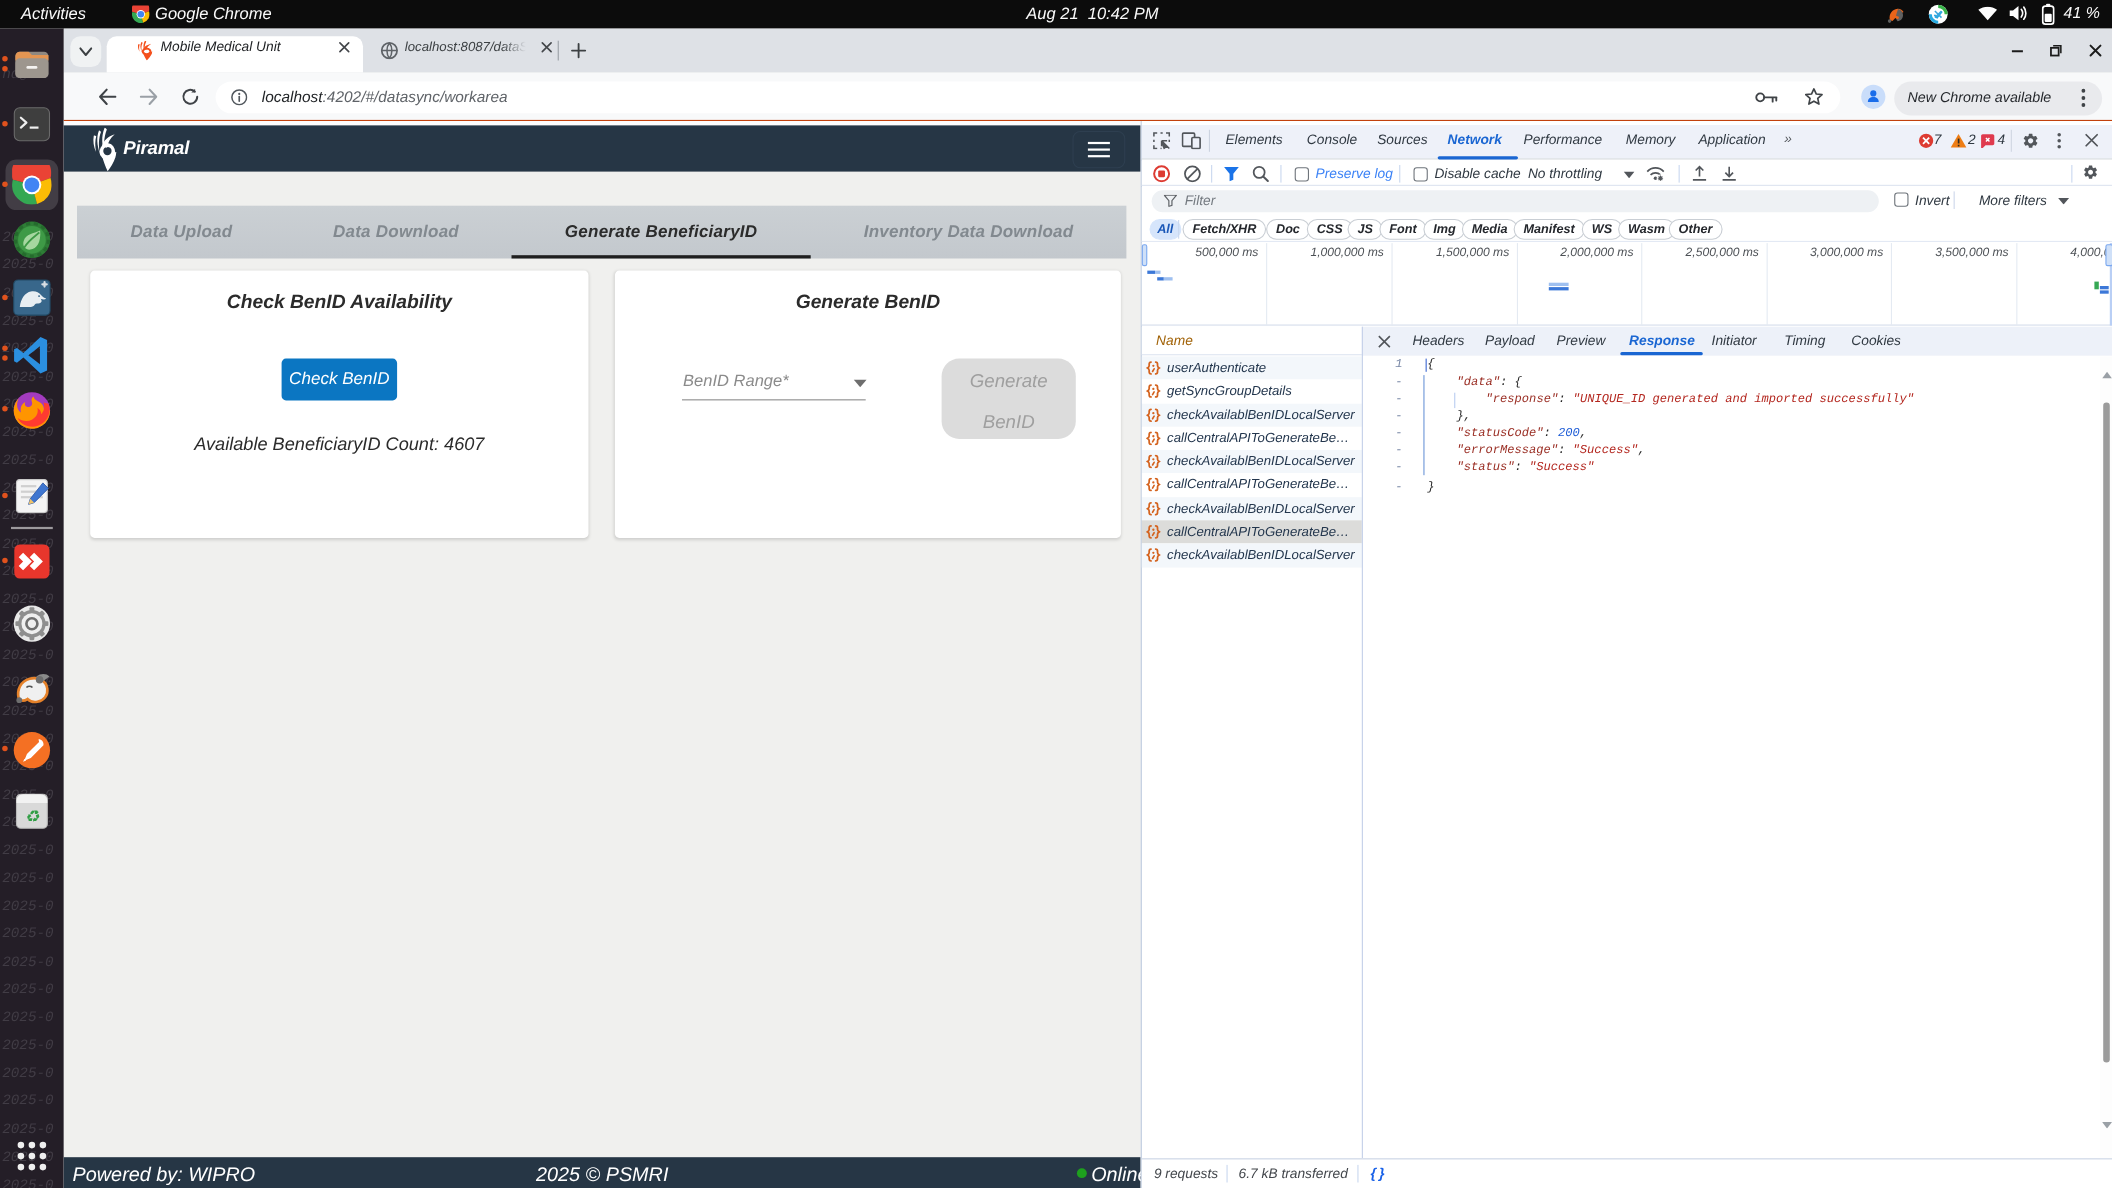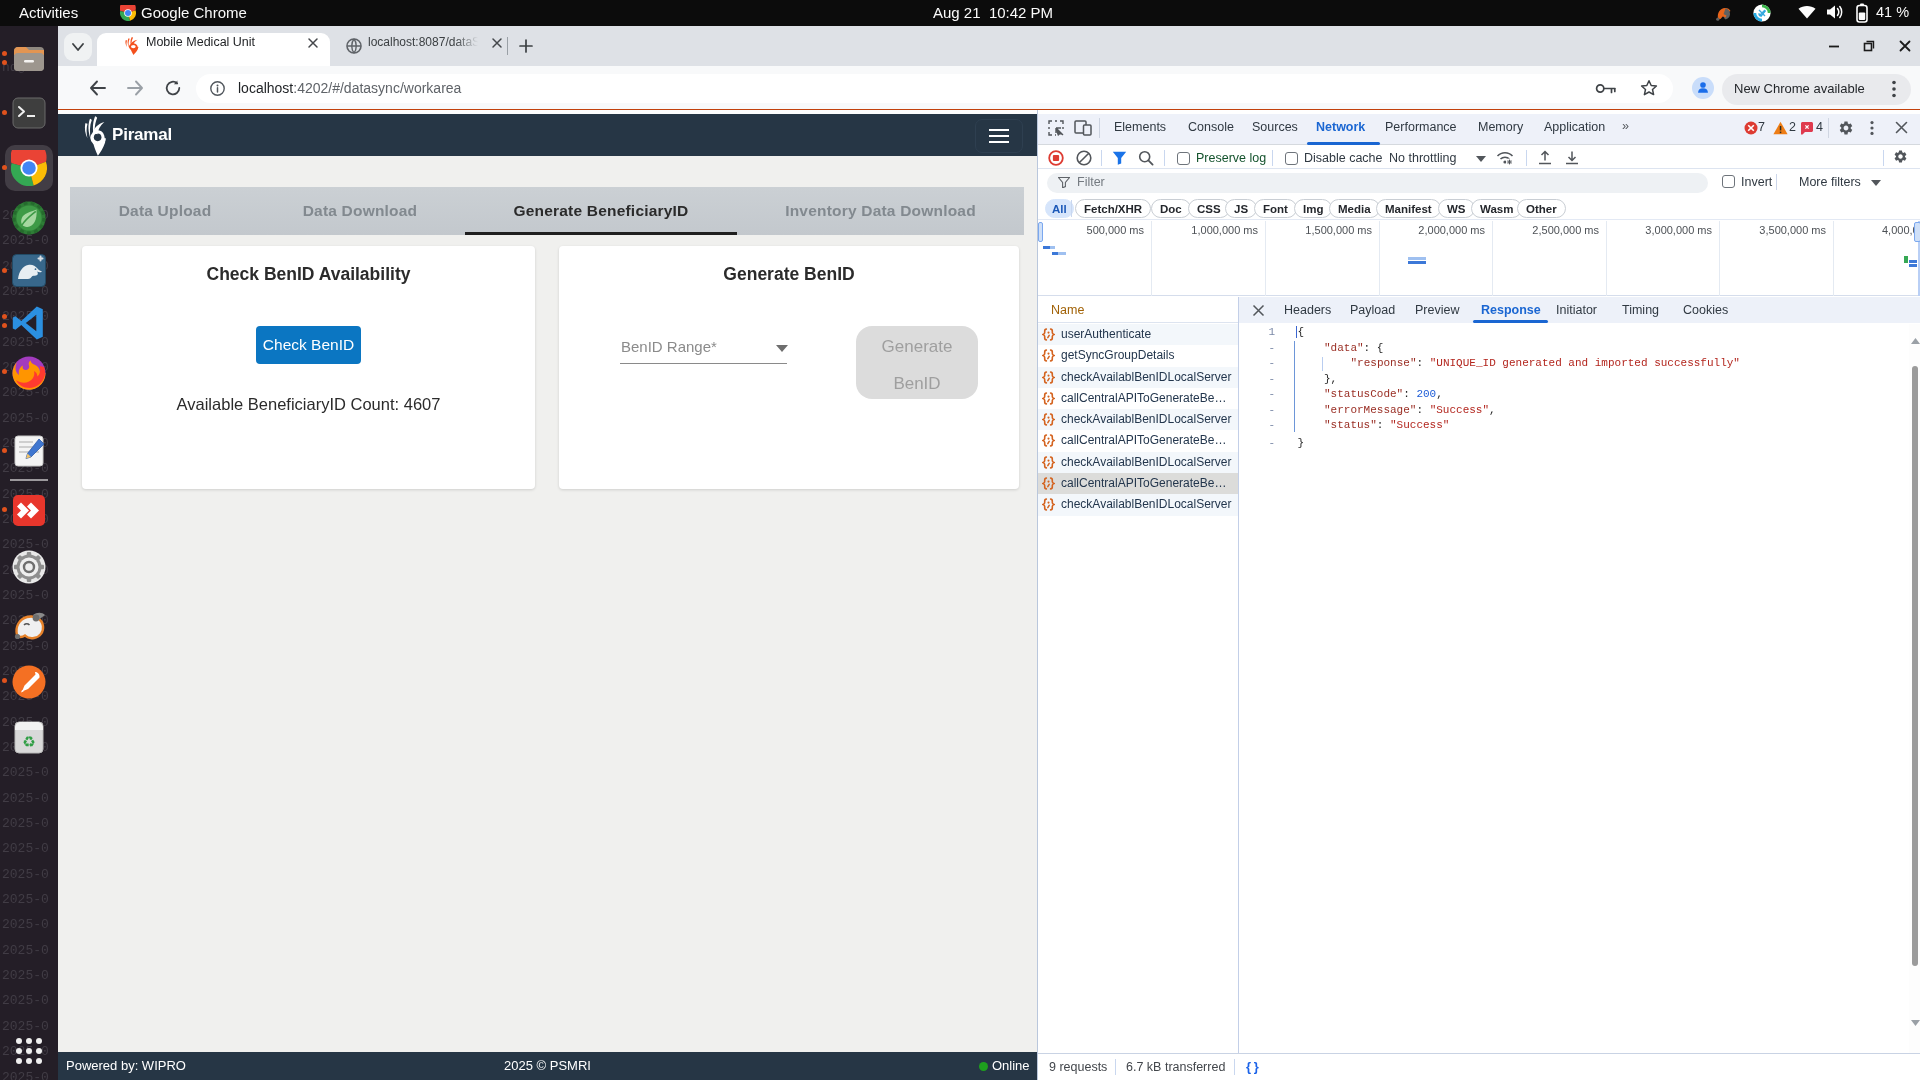--- a/index.html
+++ b/index.html
@@ -1,18 +1,18 @@
 <!DOCTYPE html>
 <html><head>
 <meta charset="utf-8">
 <style>
   * { margin:0; padding:0; box-sizing:border-box; }
   html,body { width:1920px; height:1080px; overflow:hidden; }
   body { font-family:"Liberation Sans", sans-serif; }
-  #screen { position:relative; width:1920px; height:1080px; background:#f1f1ef; overflow:hidden; }
+  #screen { position:relative; width:1920px; height:1080px; background:#f1f1ef; overflow:hidden;font-style:italic; }
   .abs { position:absolute; }
 
   
   #topbar { position:absolute; left:0; top:0; width:1920px; height:26px; background:#0c0c0c; color:#fff; }
   #topbar .t { position:absolute; top:4px; font-size:15px; color:#fafafa; }
 
   
   #dock { position:absolute; left:0; top:26px; width:58px; height:1054px; background:#241e27; overflow:hidden; }
   #dock .ghost { position:absolute; left:2px; color:#413c45; font-size:13px; font-family:"Liberation Mono", monospace; letter-spacing:0; white-space:nowrap; }
   .dkicon { position:absolute; left:11px; width:36px; height:36px; }
@@ -25,21 +25,21 @@
   .tabtitle { position:absolute; top:9px; font-size:12.5px; color:#25282c; white-space:nowrap; }
   .tabx { position:absolute; top:10px; width:14px; height:14px; color:#44474b; }
 
   
   #toolbar { position:absolute; left:58px; top:66px; width:1862px; height:44px; background:#f8f9fa; border-bottom:1px solid #c2410c; }
   #omnibox { position:absolute; left:138px; top:8px; width:1477px; height:29px; background:#fff; border-radius:15px; }
 
   
   #page { position:absolute; left:58px; top:110px; width:979px; height:970px; background:#f0f0ee; }
   #pgheader { position:absolute; left:0; top:4px; width:979px; height:42px; background:#263645; }
-  #pgfooter { position:absolute; left:0; top:942px; width:979px; height:28px; background:#263645; color:#fff; font-size:13px; }
+  #pgfooter { position:absolute; left:0; top:942px; width:979px; height:28px; background:#263645; color:#fff; font-size:18px; }
   #tabbar { position:absolute; left:12px; top:77px; width:954px; height:48px; background:linear-gradient(#cbd0d4,#c3c8cd); }
   .ptab { position:absolute; top:0; height:48px; line-height:48px; text-align:center; font-size:15.5px; font-weight:bold; color:#82898f; letter-spacing:.2px; }
   .card { position:absolute; top:136px; height:243px; background:#fff; border-radius:4px; box-shadow:0 1px 3px rgba(0,0,0,.14); }
 
   
   #devtools { position:absolute; left:1037px; top:110px; width:883px; height:970px; background:#fff; border-left:1px solid #bac7dc; font-size:12.5px; color:#303942; }
   .dtrow { position:absolute; left:0; width:883px; }
   .pill { position:absolute; top:3px; height:19px; line-height:18px; padding:0 8px; border:1px solid #c9ced4; border-radius:11px; color:#24272c; background:#fff; font-weight:bold; font-size:11.5px; }
   .pillon { background:#d6e5fb; border-color:#d6e5fb; color:#1b58b8; font-weight:bold; }
   .gl { position:absolute; top:0; width:1px; height:75px; background:#e4eaf2; }
@@ -479,21 +479,21 @@
       <div class="abs" style="left:63px; top:4px; width:1px; height:16px; background:#c9d7ef;"></div>
       <svg class="abs" style="left:74px; top:5px;" width="15" height="14" viewBox="0 0 15 14">
         <path d="M.8 .8 L14.2 .8 L9.2 7 L9.2 12.4 L5.8 13.8 L5.8 7 Z" fill="#1a73e8"></path>
       </svg>
       <svg class="abs" style="left:100px; top:4px;" width="16" height="16" viewBox="0 0 16 16">
         <circle cx="6.7" cy="6.7" r="5" fill="none" stroke="#52565b" stroke-width="1.6"></circle>
         <path d="M10.4 10.4 L14.6 14.6" stroke="#52565b" stroke-width="1.8" stroke-linecap="round"></path>
       </svg>
       <div class="abs" style="left:126px; top:4px; width:1px; height:16px; background:#c9d7ef;"></div>
       <div class="abs" style="left:139px; top:5.5px; width:13px; height:13px; border:1.4px solid #6e747b; border-radius:3px; background:#fff;"></div>
-      <span class="abs" style="left:158px; top:4.5px; color:#14532d;">Preserve log</span>
+      <span class="abs" style="left:158px; top:4.5px; color:#3b82f6;">Preserve log</span>
       <div class="abs" style="left:234px; top:4px; width:1px; height:16px; background:#c9d7ef;"></div>
       <div class="abs" style="left:247px; top:5.5px; width:13px; height:13px; border:1.4px solid #6e747b; border-radius:3px; background:#fff;"></div>
       <span class="abs" style="left:266px; top:4.5px; color:#303942;">Disable cache</span>
       <span class="abs" style="left:351px; top:4.5px; color:#303942;">No throttling</span>
       <svg class="abs" style="left:438px; top:10px;" width="10" height="6" viewBox="0 0 10 6">
           <path d="M0 0 L10 0 L5 6 Z" fill="#52565b"></path>
         </svg>
       <svg class="abs" style="left:458px; top:4px;" width="18" height="16" viewBox="0 0 18 16">
         <path d="M1.5 6 C5.5 1.5 12.5 1.5 16.5 6" fill="none" stroke="#52565b" stroke-width="1.5"></path>
         <path d="M4.5 9 C7 6.5 11 6.5 13.5 9" fill="none" stroke="#52565b" stroke-width="1.5"></path>

